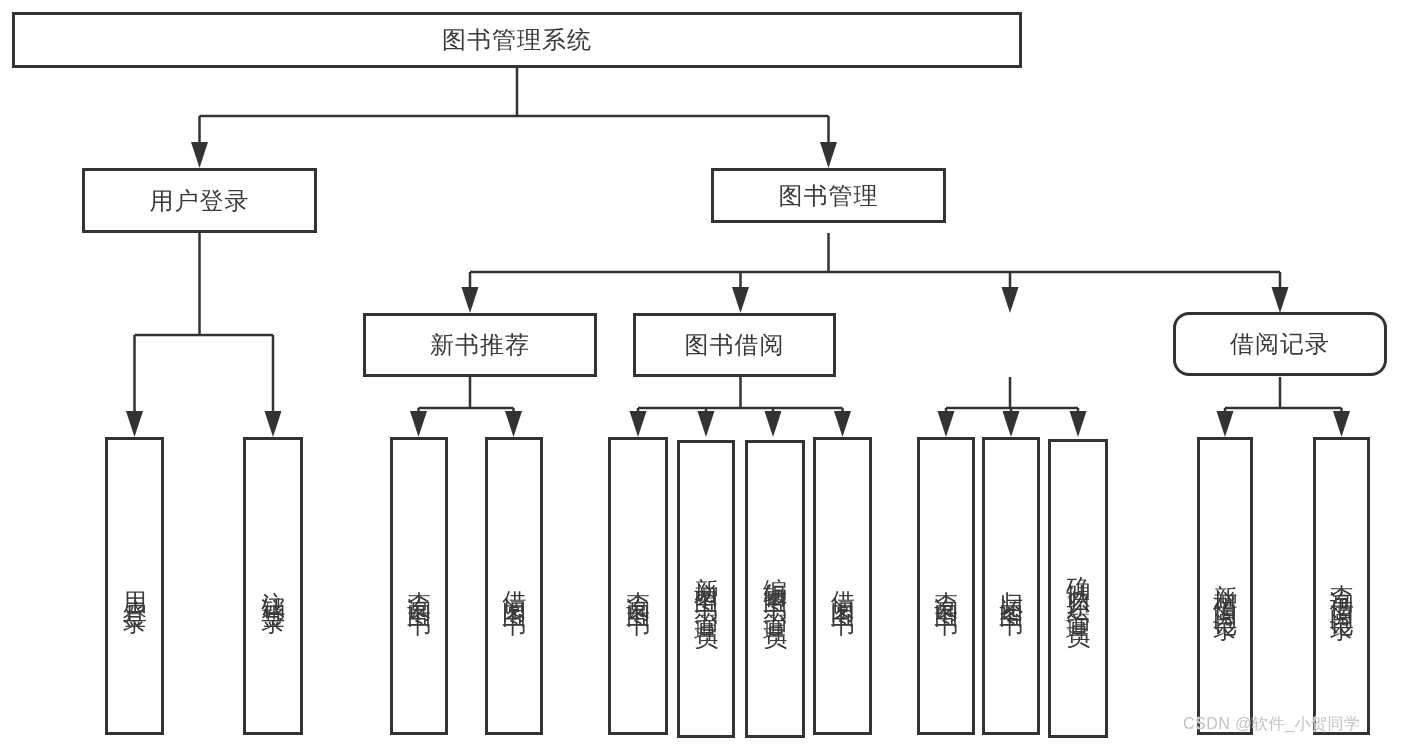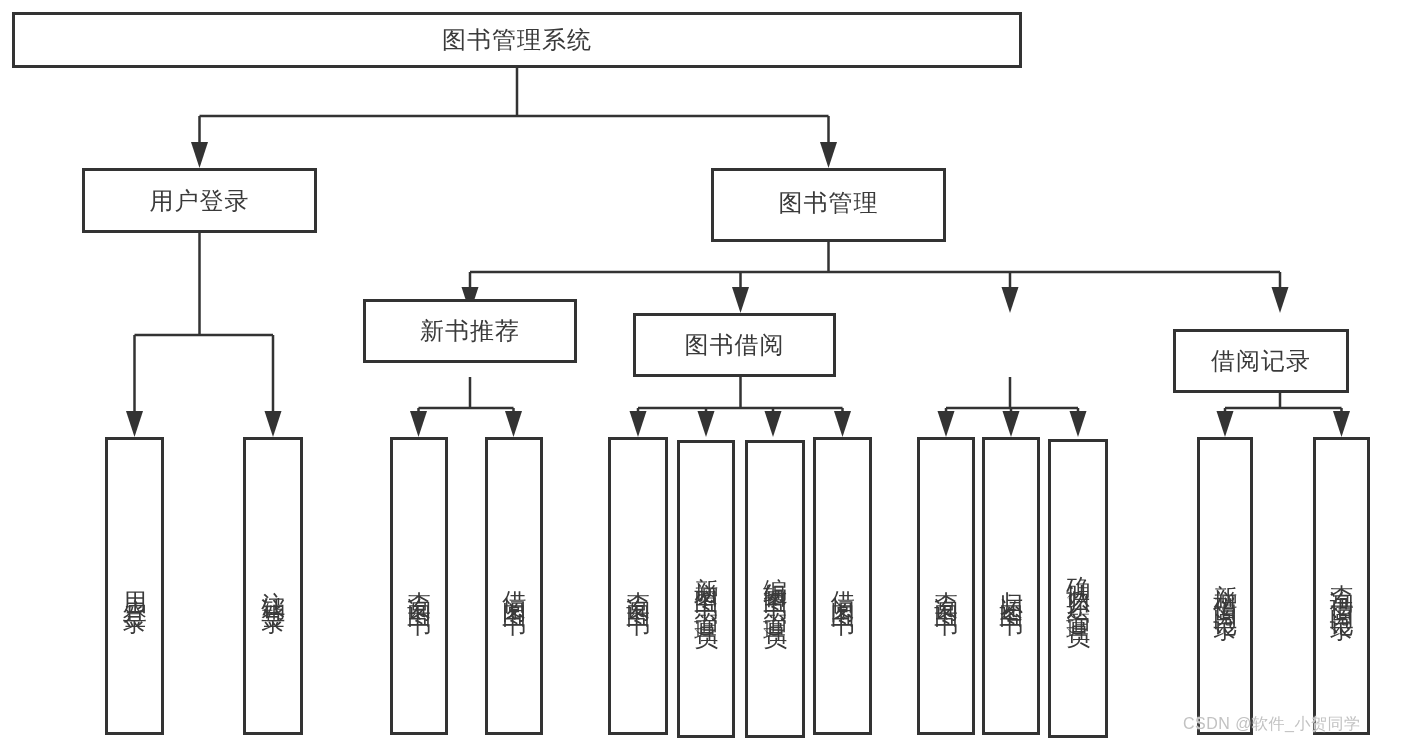--- a/index.html
+++ b/index.html
@@ -96,31 +96,31 @@
     </g>
   </svg>
 
   <div class="node" style="left:12px; top:12px; width:1010px; height:56px;align-items:center;">
     <span class="lbl">图书管理系统</span>
   </div>
 
   <div class="node" style="left:82px; top:168px; width:235px; height:65px;">
     <span class="lbl">用户登录</span>
   </div>
-  <div class="node" style="left:711px; top:168px; width:235px; height:74px;font-family:Liberation Mono, monospace;">
+  <div class="node" style="left:711px; top:168px; width:235px; height:55px;">
     <span class="lbl">图书管理</span>
   </div>
 
-  <div class="node" style="left:363px; top:299px; width:214px; height:64px;">
+  <div class="node" style="left:363px; top:313px; width:234px; height:64px;">
     <span class="lbl">新书推荐</span>
   </div>
   <div class="node" style="left:633px; top:313px; width:203px; height:64px;">
     <span class="lbl">图书借阅</span>
   </div>
-  <div class="node" style="left:1173px; top:329px; width:176px; height:64px;">
+  <div class="node" style="left:1173px; top:312px; width:214px; height:64px;border-radius:16px;">
     <span class="lbl">借阅记录</span>
   </div>
 
   <div class="node vnode" style="left:105px; top:437px; width:59px; height:298px;">
     <span class="lbl">用户登录</span>
   </div>
   <div class="node vnode" style="left:243px; top:437px; width:60px; height:298px;">
     <span class="lbl">注销登录</span>
   </div>
 

